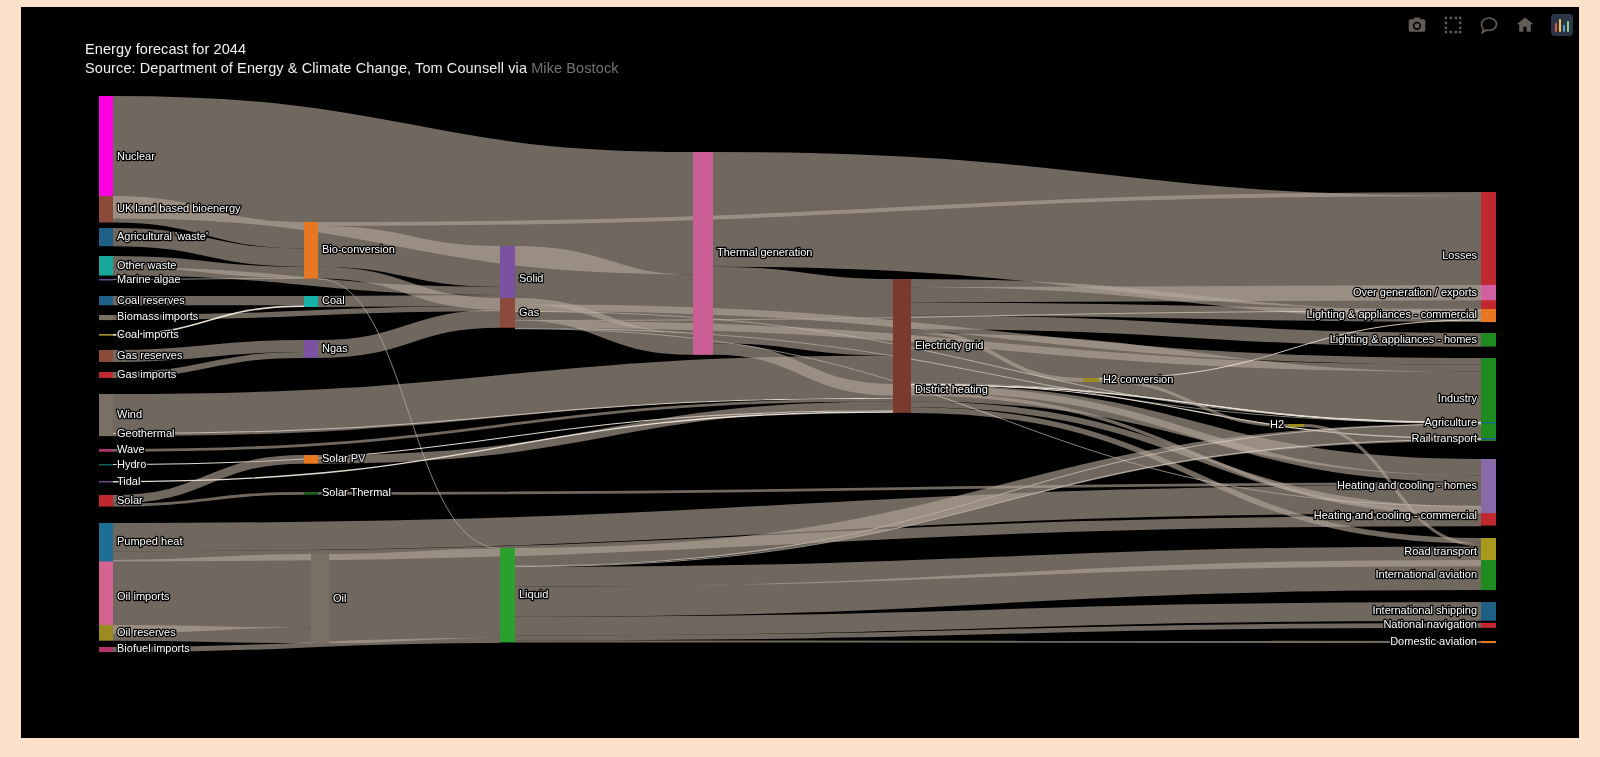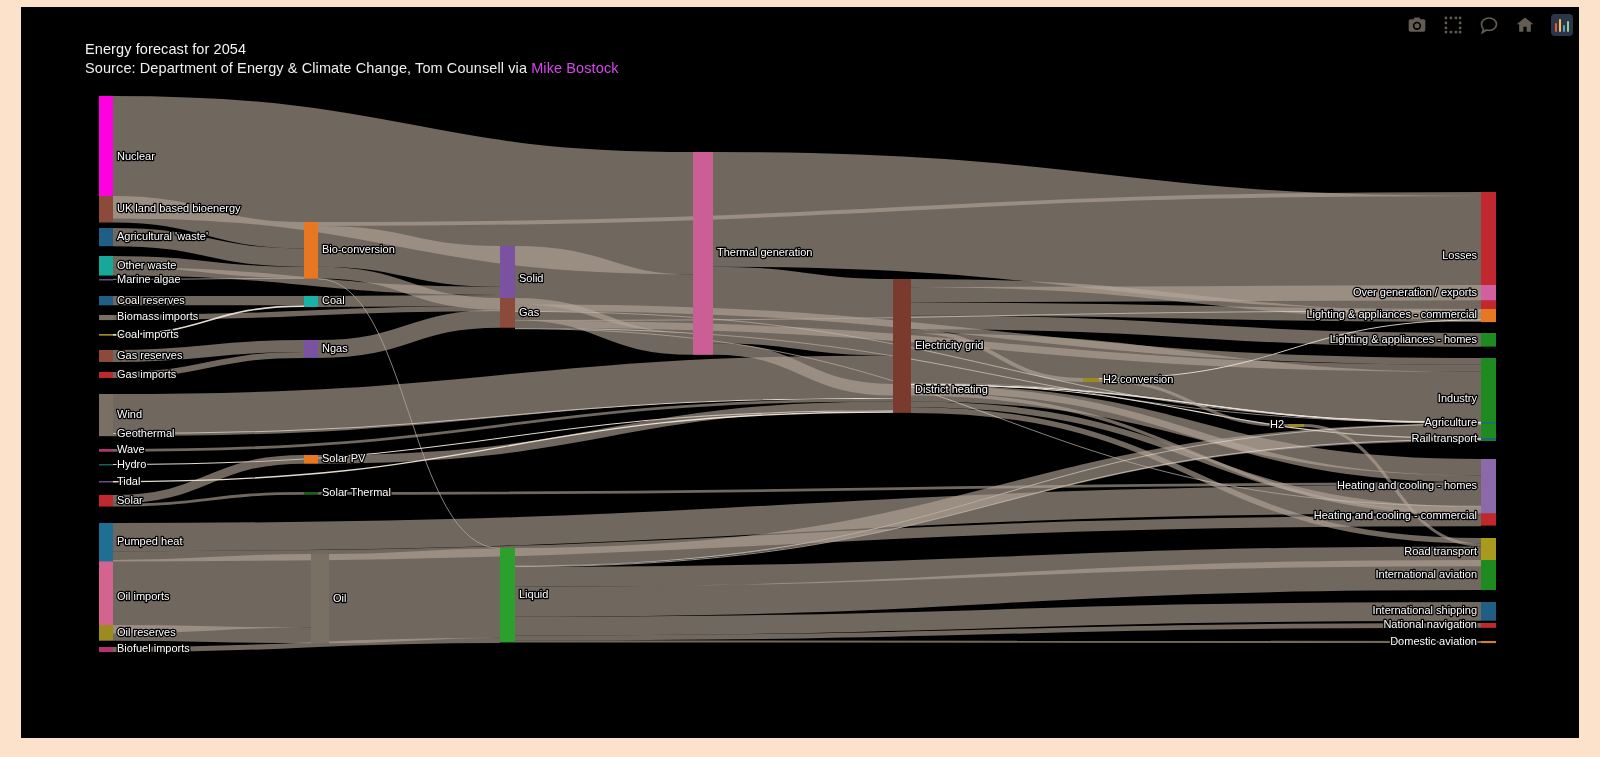--- a/index.html
+++ b/index.html
@@ -26,21 +26,21 @@
     display:flex;align-items:flex-end;justify-content:center;gap:1.5px;
     padding-bottom:4px;box-sizing:border-box;cursor:pointer;
   }
   #appbadge i{display:block;width:2.5px;border-radius:1px;}
   #titleblock{
     position:absolute;left:64px;top:33px;
     color:#f3f3f3;font-size:14.5px;line-height:18.6px;
     letter-spacing:.1px;white-space:nowrap;z-index:30;
   }
   #titleblock .src{color:#eee;}
-  #titleblock a{color:#d946ef;text-decoration:none;}
+  #titleblock a{color:#737373;text-decoration:none;}
   #chart{position:absolute;left:0;top:0;width:1558px;height:731px;}
   .nodelabel{
     font-size:11px;fill:#fff;
     paint-order:stroke fill;
     stroke:#000;stroke-width:2.6px;stroke-linejoin:round;
     font-family:"Liberation Sans", sans-serif;
     dominant-baseline:middle;
   }
   .link{fill:none;stroke:#b4a79a;stroke-opacity:.62;}
   .link.hi{stroke:#efe6da;stroke-opacity:.95;}
@@ -78,21 +78,21 @@
     </svg>
     <div id="appbadge">
       <i style="height:9px;background:#e0564a"></i>
       <i style="height:13px;background:#f2c14e"></i>
       <i style="height:7px;background:#5b9bd5"></i>
       <i style="height:11px;background:#8fd18b"></i>
     </div>
   </div>
 
   <div id="titleblock">
-    <div>Energy forecast for 2054</div>
+    <div>Energy forecast for 2044</div>
     <div class="src"><span>Source: Department of Energy &amp; Climate Change, Tom Counsell via </span><a href="#">Mike Bostock</a></div>
   </div>
 
   <svg id="chart" viewBox="0 0 1558 731">
     <g id="links">
         <path d="M92,230.08891320211933C187.5,230.08891320211933 187.5,250.614790775382 283,250.614790775382" stroke-width="18.177826404238676" class="link"></path>
         <path d="M297,271.8943683658588C388,271.8943683658588 388,541.3 479,541.3" stroke-width="0.6" class="link hi"></path>
         <path d="M297,216.95741476669684C878.5,216.95741476669684 878.5,186.95741476669684 1460,186.95741476669684" stroke-width="3.9148295333936716" class="link"></path>
         <path d="M297,239.34169358781966C388,239.34169358781966 388,259.42686405442595 479,259.42686405442595" stroke-width="40.85372810885194" class="link"></path>
         <path d="M297,265.6814630040522C388,265.6814630040522 388,296.91290536180657 479,296.91290536180657" stroke-width="11.825810723613138" class="link"></path>

